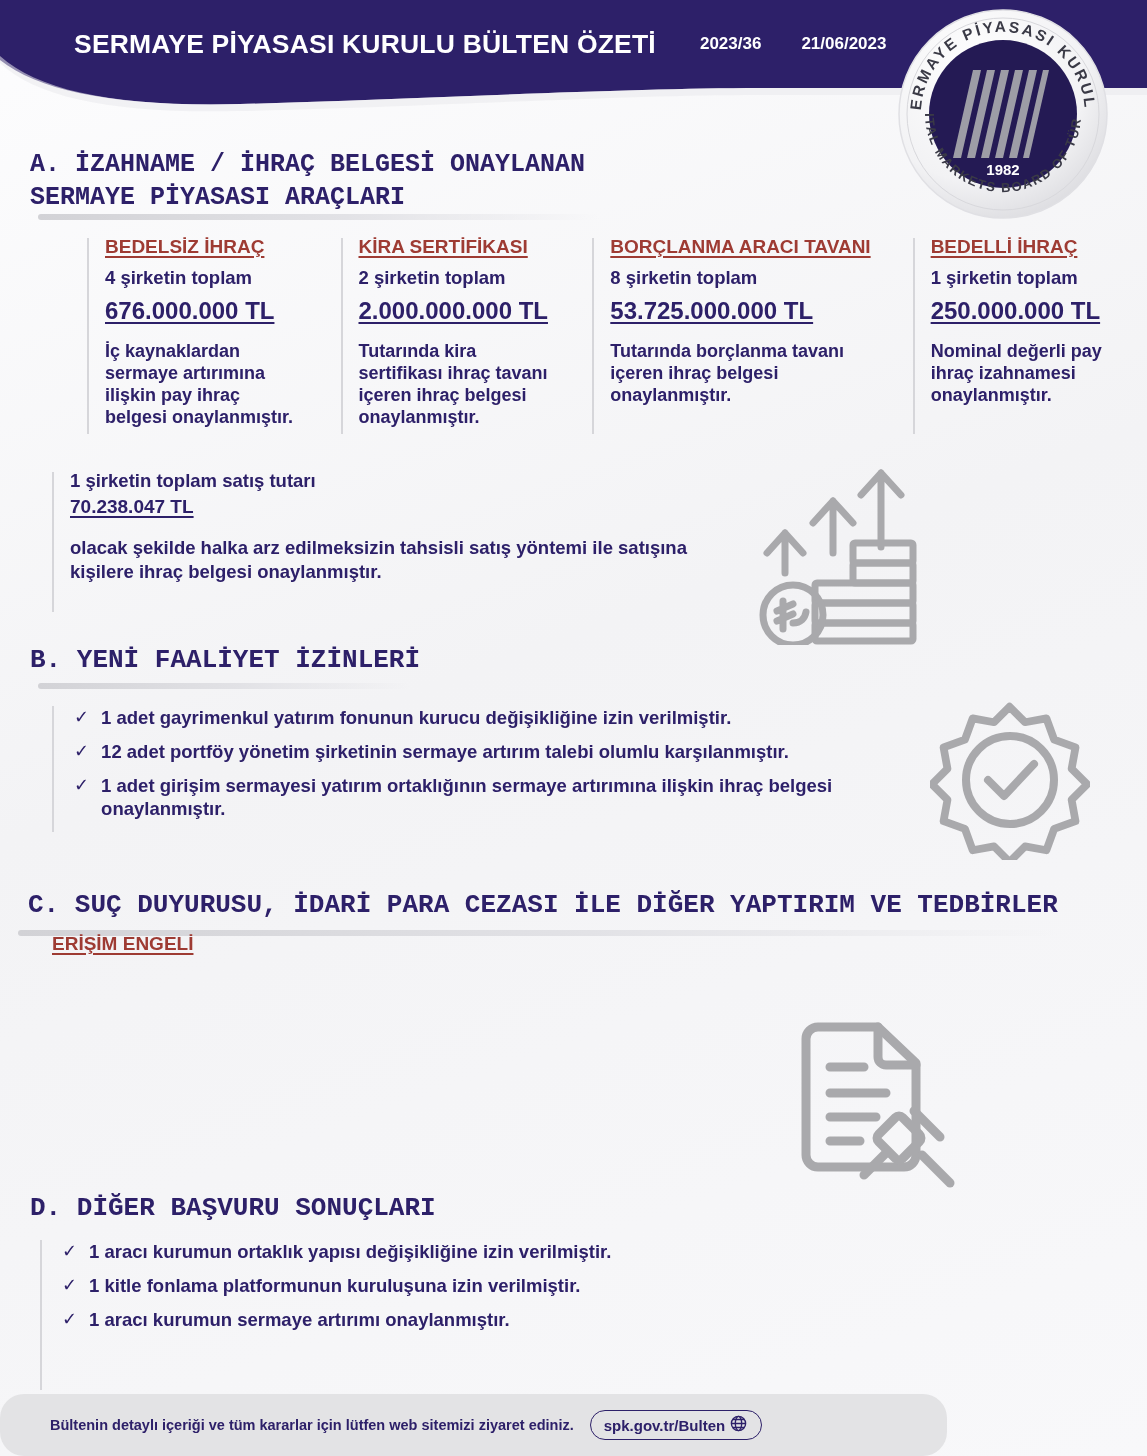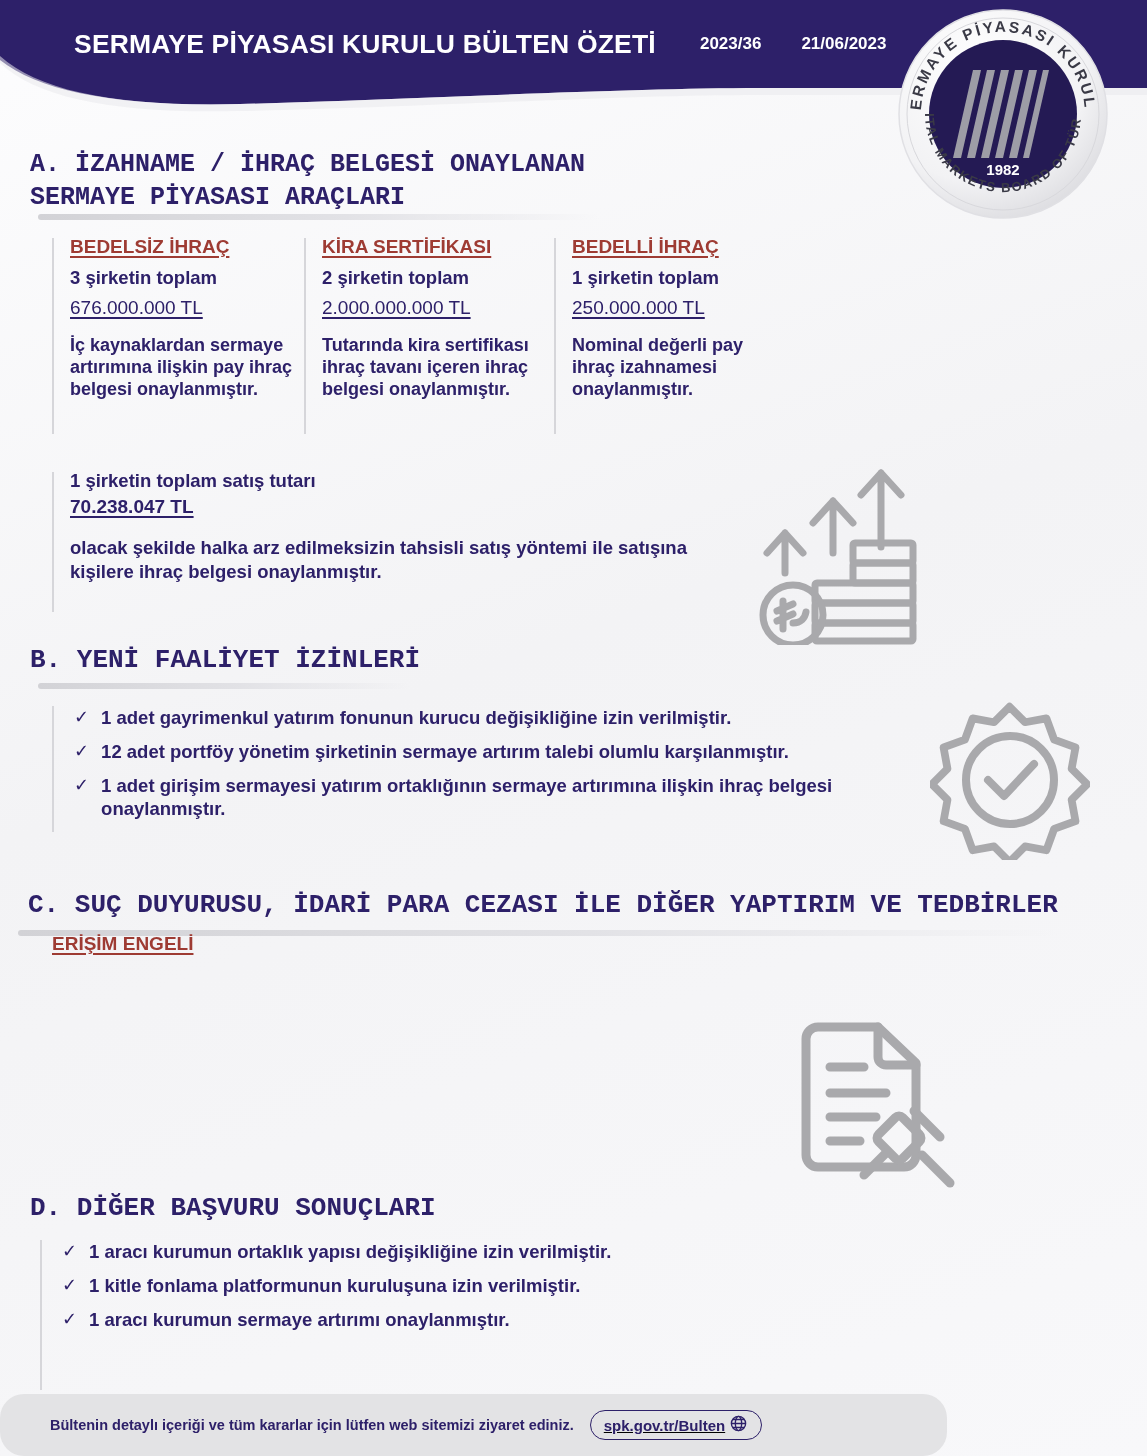--- a/index.html
+++ b/index.html
@@ -38,37 +38,37 @@
     position:absolute; color:#2d2069; font-weight:bold; white-space:pre-line;font-family:Liberation Mono, monospace;
   }
   .sec-rule{
     position:absolute; height:6px;
     background:linear-gradient(to right,#d2d2d6 0%,#e2e2e6 55%,rgba(226,226,230,0) 100%);
     border-radius:3px;
   }
 
   
   .cols{ position:absolute; left:52px; top:236px; width:1050px; display:flex; }
-  .col{ position:relative; padding-left:18px; }
+  .col{ position:relative; padding-left:18px;margin-left:35px; }
   .col:before{
     content:""; position:absolute; left:0; top:2px; width:2px; height:196px;
     background:#d6d6da;
   }
   .c1{ width:252px; }
   .c2{ width:250px; }
   .c3{ width:330px; }
   .c4{ width:218px; }
   .col-title{
     color:#9e3b33; font-size:19px; font-weight:bold;
     text-decoration:underline; text-underline-offset:3px; text-decoration-thickness:2px;
     margin-bottom:9px; white-space:nowrap;
   }
   .col-line1{ color:#2d2069; font-size:18.5px; font-weight:bold; margin-bottom:8px; }
   .col-amount{
-    color:#2d2069; font-size:19px; font-weight:normal;
+    color:#2d2069; font-size:24px; font-weight:bold;
     text-decoration:underline; text-underline-offset:3px; text-decoration-thickness:2px;
     margin-bottom:16px;
   }
   .col-desc{ color:#2d2069; font-size:18px; font-weight:bold; line-height:1.22; }
 
   
   .tahsisli{ position:absolute; left:52px; top:470px; width:680px; padding-left:18px; }
   .tahsisli:before{
     content:""; position:absolute; left:0; top:2px; width:2px; height:140px; background:#d6d6da;
   }
@@ -114,21 +114,21 @@
 
   
   .footer{
     position:absolute; left:0; bottom:0; width:947px; height:62px;
     background:#e3e3e5; border-top-right-radius:50px;border-radius:24px;
   }
   .footer-in{ display:flex; align-items:center; height:62px; padding-left:50px; }
   .footer-text{ color:#2d2069; font-size:14.5px; font-weight:bold; }
   .footer-pill{
     margin-left:16px; border:1.6px solid #2d2069; border-radius:22px;
-    height:30px; display:flex; align-items:center; padding:0 13px; gap:4px;text-decoration:underline;
+    height:30px; display:flex; align-items:center; padding:0 13px; gap:4px;
   }
   .footer-url{ color:#2d2069; font-size:15px; font-weight:bold; }
 </style>
 </head>
 <body>
 
 <div class="page">
 
   <div class="header-curve">
     <svg width="1147" height="120" viewBox="0 0 1147 120">
@@ -194,29 +194,35 @@
       <rect x="60" y="148" width="98" height="20" rx="2"></rect>
       <rect x="60" y="168" width="98" height="18" rx="2"></rect>
       <circle cx="38" cy="160" r="30"></circle>
       <path d="M28,146 v28 M22,156 l16,-7 M22,166 l16,-7 M38,168 c8,0 12,-5 13,-11"></path>
     </svg>
   </div>
 
   <div class="cols">
     <div class="col c1">
       <div class="col-title">BEDELSİZ İHRAÇ</div>
-      <div class="col-line1">3 şirketin toplam</div>
+      <div class="col-line1">4 şirketin toplam</div>
       <div class="col-amount">676.000.000 TL</div>
       <div class="col-desc">İç kaynaklardan sermaye artırımına ilişkin pay ihraç belgesi onaylanmıştır.</div>
     </div>
     <div class="col c2">
       <div class="col-title">KİRA SERTİFİKASI</div>
       <div class="col-line1">2 şirketin toplam</div>
       <div class="col-amount">2.000.000.000 TL</div>
       <div class="col-desc">Tutarında kira sertifikası ihraç tavanı içeren ihraç belgesi onaylanmıştır.</div>
+    </div>
+    <div class="col c3">
+      <div class="col-title">BORÇLANMA ARACI TAVANI</div>
+      <div class="col-line1">8 şirketin toplam</div>
+      <div class="col-amount">53.725.000.000 TL</div>
+      <div class="col-desc">Tutarında borçlanma tavanı içeren ihraç belgesi onaylanmıştır.</div>
     </div>
     <div class="col c4">
       <div class="col-title">BEDELLİ İHRAÇ</div>
       <div class="col-line1">1 şirketin toplam</div>
       <div class="col-amount">250.000.000 TL</div>
       <div class="col-desc">Nominal değerli pay ihraç izahnamesi onaylanmıştır.</div>
     </div>
   </div>
 
   <div class="tahsisli">

